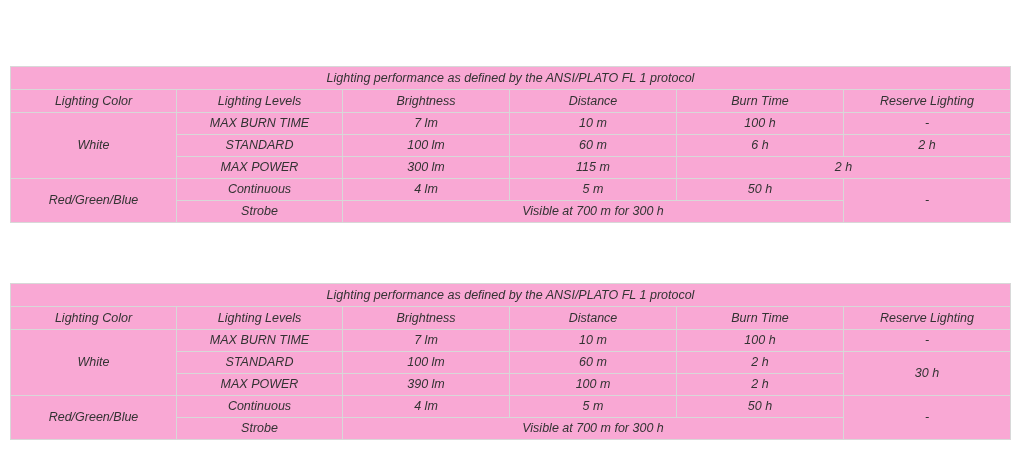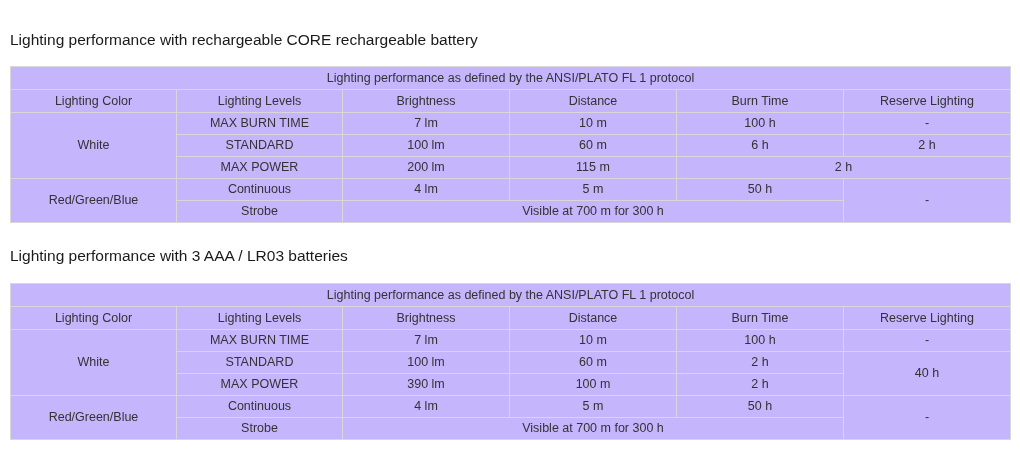--- a/index.html
+++ b/index.html
@@ -30,21 +30,22 @@
   }
   .title-1 { position: absolute; left: 10px; top: 31px; }
   .title-2 { position: absolute; left: 10px; top: 247px; }
 
   table.perf {
     border-collapse: collapse;
     width: 1000px;
     table-layout: fixed;
     font-size: 12.5px;
     color: #333333;
-    background: #c4b5fd;
+    background: #f9a8d4;
+    font-style: italic;
   }
   .tbl-1 { position: absolute; left: 10px; top: 66px; }
   .tbl-2 { position: absolute; left: 10px; top: 283px; }
 
   table.perf td, table.perf th {
     border: 1px solid #d8d8d8;
     text-align: center;
     vertical-align: middle;
     font-weight: normal;
     padding: 0;
@@ -68,21 +69,20 @@
   .c-bright { width: 167px; }
   .c-dist   { width: 167px; }
   .c-burn   { width: 167px; }
   .c-res    { width: 167px; }
 </style>
 </head>
 <body>
 
 <div class="page">
 
-  <h2 class="section-title title-1">Lighting performance with rechargeable CORE rechargeable battery</h2>
 
   <table class="perf tbl-1">
     <colgroup>
       <col class="c-color">
         <col class="c-levels">
         <col class="c-bright">
       <col class="c-dist">
         <col class="c-burn">
         <col class="c-res">
     </colgroup>
@@ -108,40 +108,39 @@
       </tr>
       <tr>
         <td>STANDARD</td>
         <td>100 lm</td>
         <td>60 m</td>
         <td>6 h</td>
         <td>2 h</td>
       </tr>
       <tr>
         <td>MAX POWER</td>
-        <td>200 lm</td>
+        <td>300 lm</td>
         <td>115 m</td>
         <td colspan="2">2 h</td>
       </tr>
       <tr>
         <td rowspan="2">Red/Green/Blue</td>
         <td>Continuous</td>
         <td>4 lm</td>
         <td>5 m</td>
         <td>50 h</td>
         <td rowspan="2">-</td>
       </tr>
       <tr>
         <td>Strobe</td>
         <td colspan="3">Visible at 700 m for 300 h</td>
       </tr>
     </tbody>
   </table>
 
-  <h2 class="section-title title-2">Lighting performance with 3 AAA / LR03 batteries</h2>
 
   <table class="perf tbl-2">
     <colgroup>
       <col class="c-color">
         <col class="c-levels">
         <col class="c-bright">
       <col class="c-dist">
         <col class="c-burn">
         <col class="c-res">
     </colgroup>
@@ -163,21 +162,21 @@
         <td>7 lm</td>
         <td>10 m</td>
         <td>100 h</td>
         <td>-</td>
       </tr>
       <tr>
         <td>STANDARD</td>
         <td>100 lm</td>
         <td>60 m</td>
         <td>2 h</td>
-        <td rowspan="2">40 h</td>
+        <td rowspan="2">30 h</td>
       </tr>
       <tr>
         <td>MAX POWER</td>
         <td>390 lm</td>
         <td>100 m</td>
         <td>2 h</td>
       </tr>
       <tr>
         <td rowspan="2">Red/Green/Blue</td>
         <td>Continuous</td>

